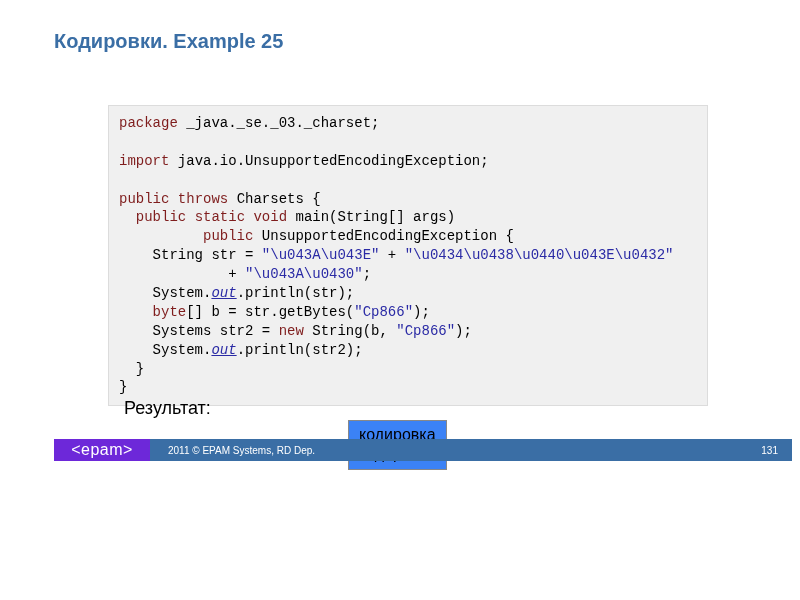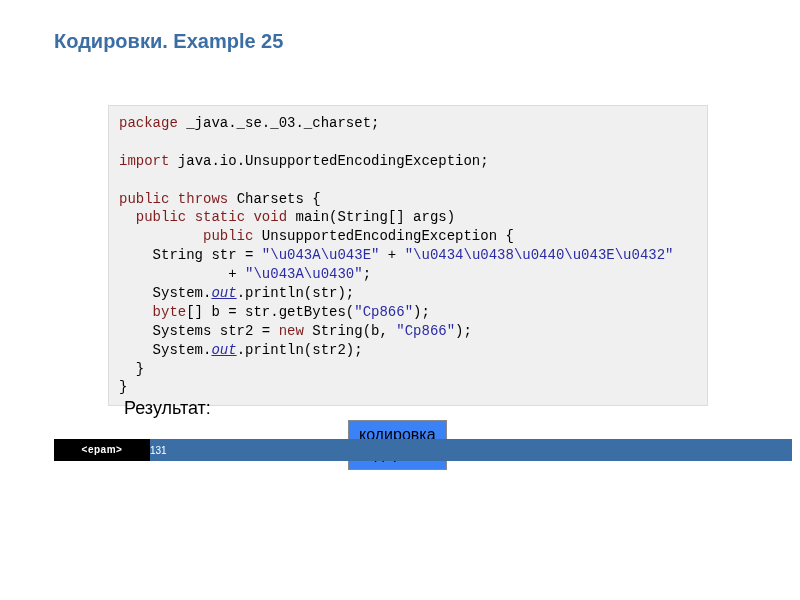--- a/index.html
+++ b/index.html
@@ -70,24 +70,24 @@
     right: 8px;
     bottom: 18px;
     height: 22px;
     background: #3a6ea5;
     display: flex;
     align-items: center;
   }
   .footer-logo {
     width: 96px;
     height: 22px;
-    background: #000000;
+    background: #6d28d9;
     color: #fff;
-    font-weight: bold;
-    font-size: 10px;
+    font-weight: normal;
+    font-size: 16px;
     font-family: Arial, sans-serif;
     text-align: center;
     line-height: 22px;
     letter-spacing: 0.5px;
   }
   .footer-text {
     flex: 1;
     color: #fff;
     font-size: 10px;
     font-family: Verdana, Arial, sans-serif;
@@ -125,16 +125,17 @@
 
   <div class="result-label">Результат:</div>
 
   <div class="result-box">
     <div>кодировка</div>
     <div>кодировка</div>
   </div>
 
   <div class="footer">
     <div class="footer-logo">&lt;epam&gt;</div>
+    <div class="footer-text">2011 © EPAM Systems, RD Dep.</div>
     <div class="footer-page">131</div>
   </div>
 
 </div>
 
 </body></html>

